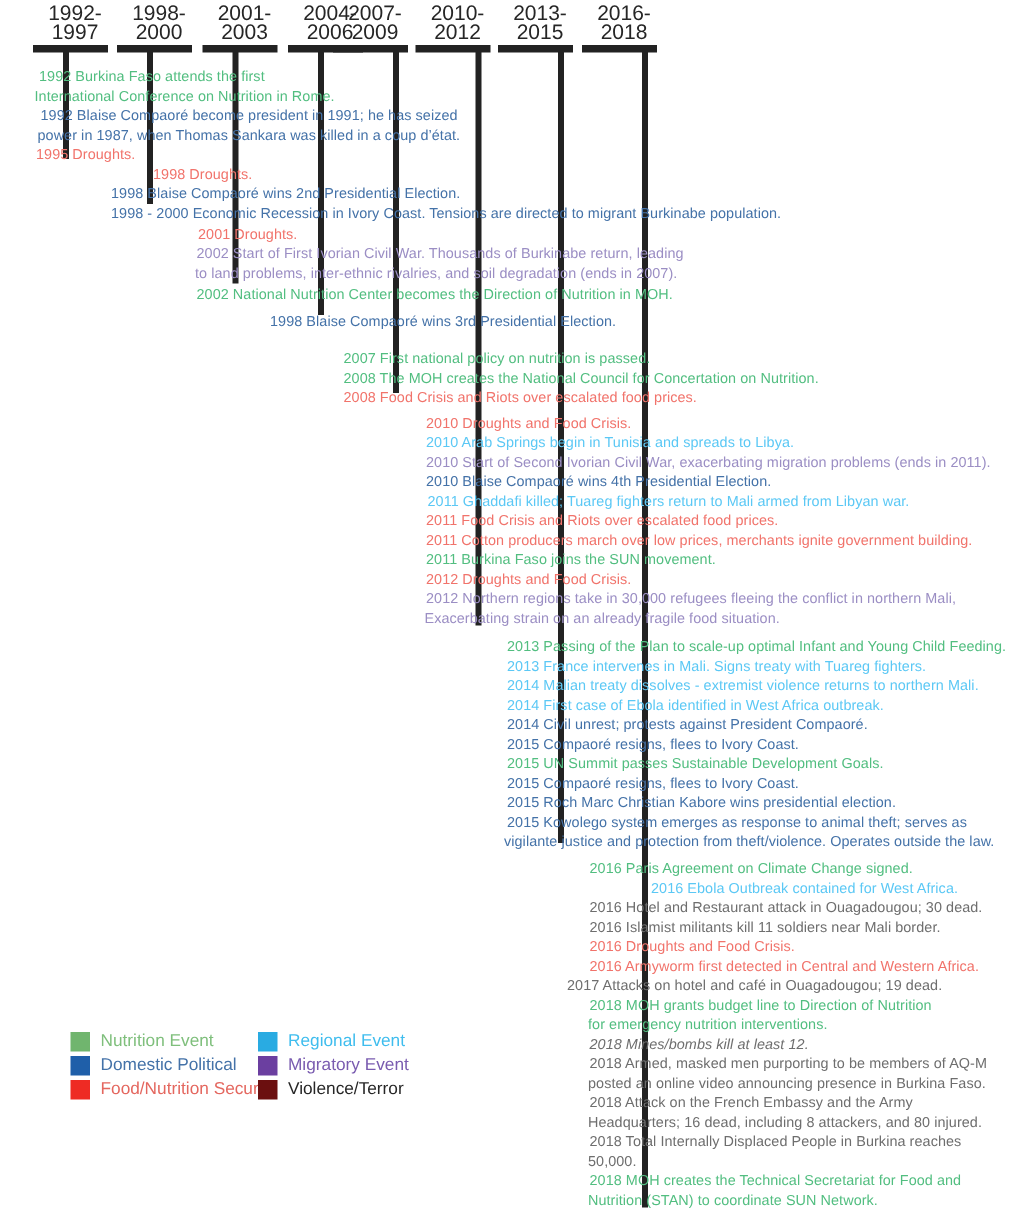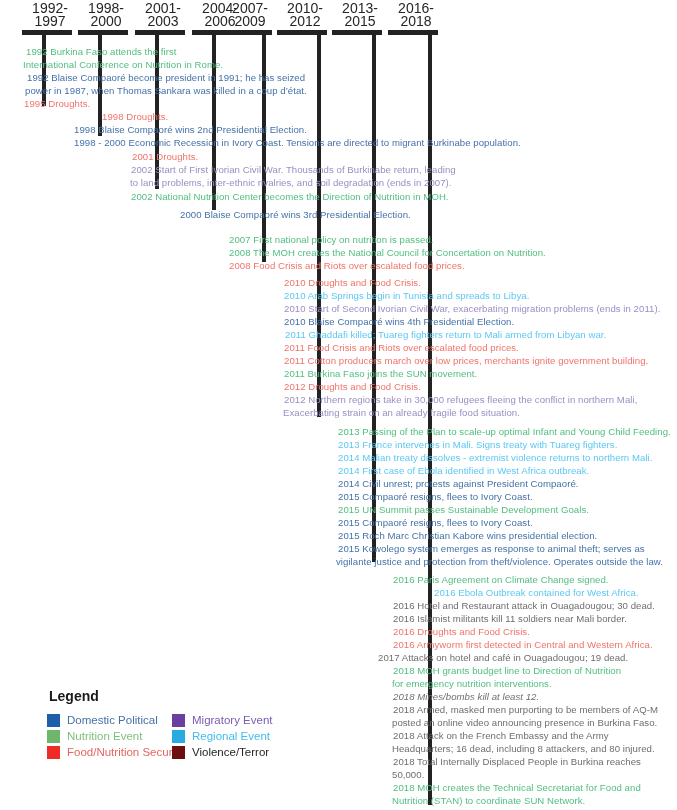--- a/index.html
+++ b/index.html
@@ -123,21 +123,21 @@
       <div class="evt c-domestic" style="left: 27px; top: 71px;">1992 Blaise Compaoré become president in 1991; he has seized</div>
       <div class="evt c-domestic" style="left: 25px; top: 84px;">power in 1987, when Thomas Sankara was killed in a coup d’état.</div>
       <div class="evt c-food" style="left: 24px; top: 97px;">1995 Droughts.</div>
       <div class="evt c-food" style="left: 75px; top: 110px; margin-left: 27px;">1998 Droughts.</div>
       <div class="evt c-domestic" style="left: 74px; top: 123px;">1998 Blaise Compaoré wins 2nd Presidential Election.</div>
       <div class="evt c-domestic" style="left: 74px; top: 136px;">1998 - 2000 Economic Recession in Ivory Coast. Tensions are directed to migrant Burkinabe population.</div>
       <div class="evt c-food" style="left: 132px; top: 150px;">2001 Droughts.</div>
       <div class="evt c-migratory" style="left: 131px; top: 163px;">2002 Start of First Ivorian Civil War. Thousands of Burkinabe return, leading</div>
       <div class="evt c-migratory" style="left: 130px; top: 176px;">to land problems, inter-ethnic rivalries, and soil degradation (ends in 2007).</div>
       <div class="evt c-nutrition" style="left: 131px; top: 190px;">2002 National Nutrition Center becomes the Direction of Nutrition in MOH.</div>
-      <div class="evt c-domestic" style="left: 180px; top: 208px;">2000 Blaise Compaoré wins 3rd Presidential Election.</div>
+      <div class="evt c-domestic" style="left: 180px; top: 208px;">1998 Blaise Compaoré wins 3rd Presidential Election.</div>
       <div class="evt c-nutrition" style="left: 229px; top: 233px;">2007 First national policy on nutrition is passed.</div>
       <div class="evt c-nutrition" style="left: 229px; top: 246px;">2008 The MOH creates the National Council for Concertation on Nutrition.</div>
       <div class="evt c-food" style="left: 229px; top: 259px;">2008 Food Crisis and Riots over escalated food prices.</div>
       <div class="evt c-food" style="left: 284px; top: 276px;">2010 Droughts and Food Crisis.</div>
       <div class="evt c-regional" style="left: 284px; top: 289px;">2010 Arab Springs begin in Tunisia and spreads to Libya.</div>
       <div class="evt c-migratory" style="left: 284px; top: 302px;">2010 Start of Second Ivorian Civil War, exacerbating migration problems (ends in 2011).</div>
       <div class="evt c-domestic" style="left: 284px; top: 315px;">2010 Blaise Compaoré wins 4th Presidential Election.</div>
       <div class="evt c-regional" style="left: 285px; top: 328px;">2011 Ghaddafi killed; Tuareg fighters return to Mali armed from Libyan war.</div>
       <div class="evt c-food" style="left: 284px; top: 341px;">2011 Food Crisis and Riots over escalated food prices.</div>
       <div class="evt c-food" style="left: 284px; top: 354px;">2011 Cotton producers march over low prices, merchants ignite government building.</div>
@@ -170,40 +170,39 @@
       <div class="evt c-violence" style="left: 392px; top: 716px;">posted an online video announcing presence in Burkina Faso.</div>
       <div class="evt c-violence" style="left: 393px; top: 729px;">2018 Attack on the French Embassy and the Army</div>
       <div class="evt c-violence" style="left: 392px; top: 742px;">Headquarters; 16 dead, including 8 attackers, and 80 injured.</div>
       <div class="evt c-violence" style="left: 393px; top: 755px;">2018 Total Internally Displaced People in Burkina reaches</div>
       <div class="evt c-violence" style="left: 392px; top: 768px;">50,000.</div>
       <div class="evt c-nutrition" style="left: 393px; top: 781px;">2018 MOH creates the Technical Secretariat for Food and</div>
       <div class="evt c-nutrition" style="left: 392px; top: 794px;">Nutrition (STAN) to coordinate SUN Network.</div>
     </div>
 
   <div id="legend">
-    <div class="title">Legend</div>
     <div id="legend-rows">
+        <div class="legrow">
+          <div class="legcell left">
+            <span class="swatch" style="background: rgb(112, 181, 110);"></span>
+            <span class="legtext" style="color: rgb(127, 191, 124);">Nutrition Event</span>
+          </div>
+          <div class="legcell">
+            <span class="swatch" style="background: rgb(41, 171, 226);"></span>
+            <span class="legtext" style="color: rgb(63, 189, 238);">Regional Event</span>
+          </div>
+        </div>
         <div class="legrow">
           <div class="legcell left">
             <span class="swatch" style="background: rgb(31, 95, 169);"></span>
             <span class="legtext" style="color: rgb(68, 114, 168);">Domestic Political</span>
           </div>
           <div class="legcell">
             <span class="swatch" style="background: rgb(107, 63, 160);"></span>
             <span class="legtext" style="color: rgb(122, 92, 176);">Migratory Event</span>
-          </div>
-        </div>
-        <div class="legrow">
-          <div class="legcell left">
-            <span class="swatch" style="background: rgb(112, 181, 110);"></span>
-            <span class="legtext" style="color: rgb(127, 191, 124);">Nutrition Event</span>
-          </div>
-          <div class="legcell">
-            <span class="swatch" style="background: rgb(41, 171, 226);"></span>
-            <span class="legtext" style="color: rgb(63, 189, 238);">Regional Event</span>
           </div>
         </div>
         <div class="legrow">
           <div class="legcell left">
             <span class="swatch" style="background: rgb(238, 43, 36);"></span>
             <span class="legtext" style="color: rgb(228, 103, 95);">Food/Nutrition Security</span>
           </div>
           <div class="legcell">
             <span class="swatch" style="background: rgb(107, 15, 15);"></span>
             <span class="legtext" style="color: rgb(38, 38, 38);">Violence/Terror</span>

